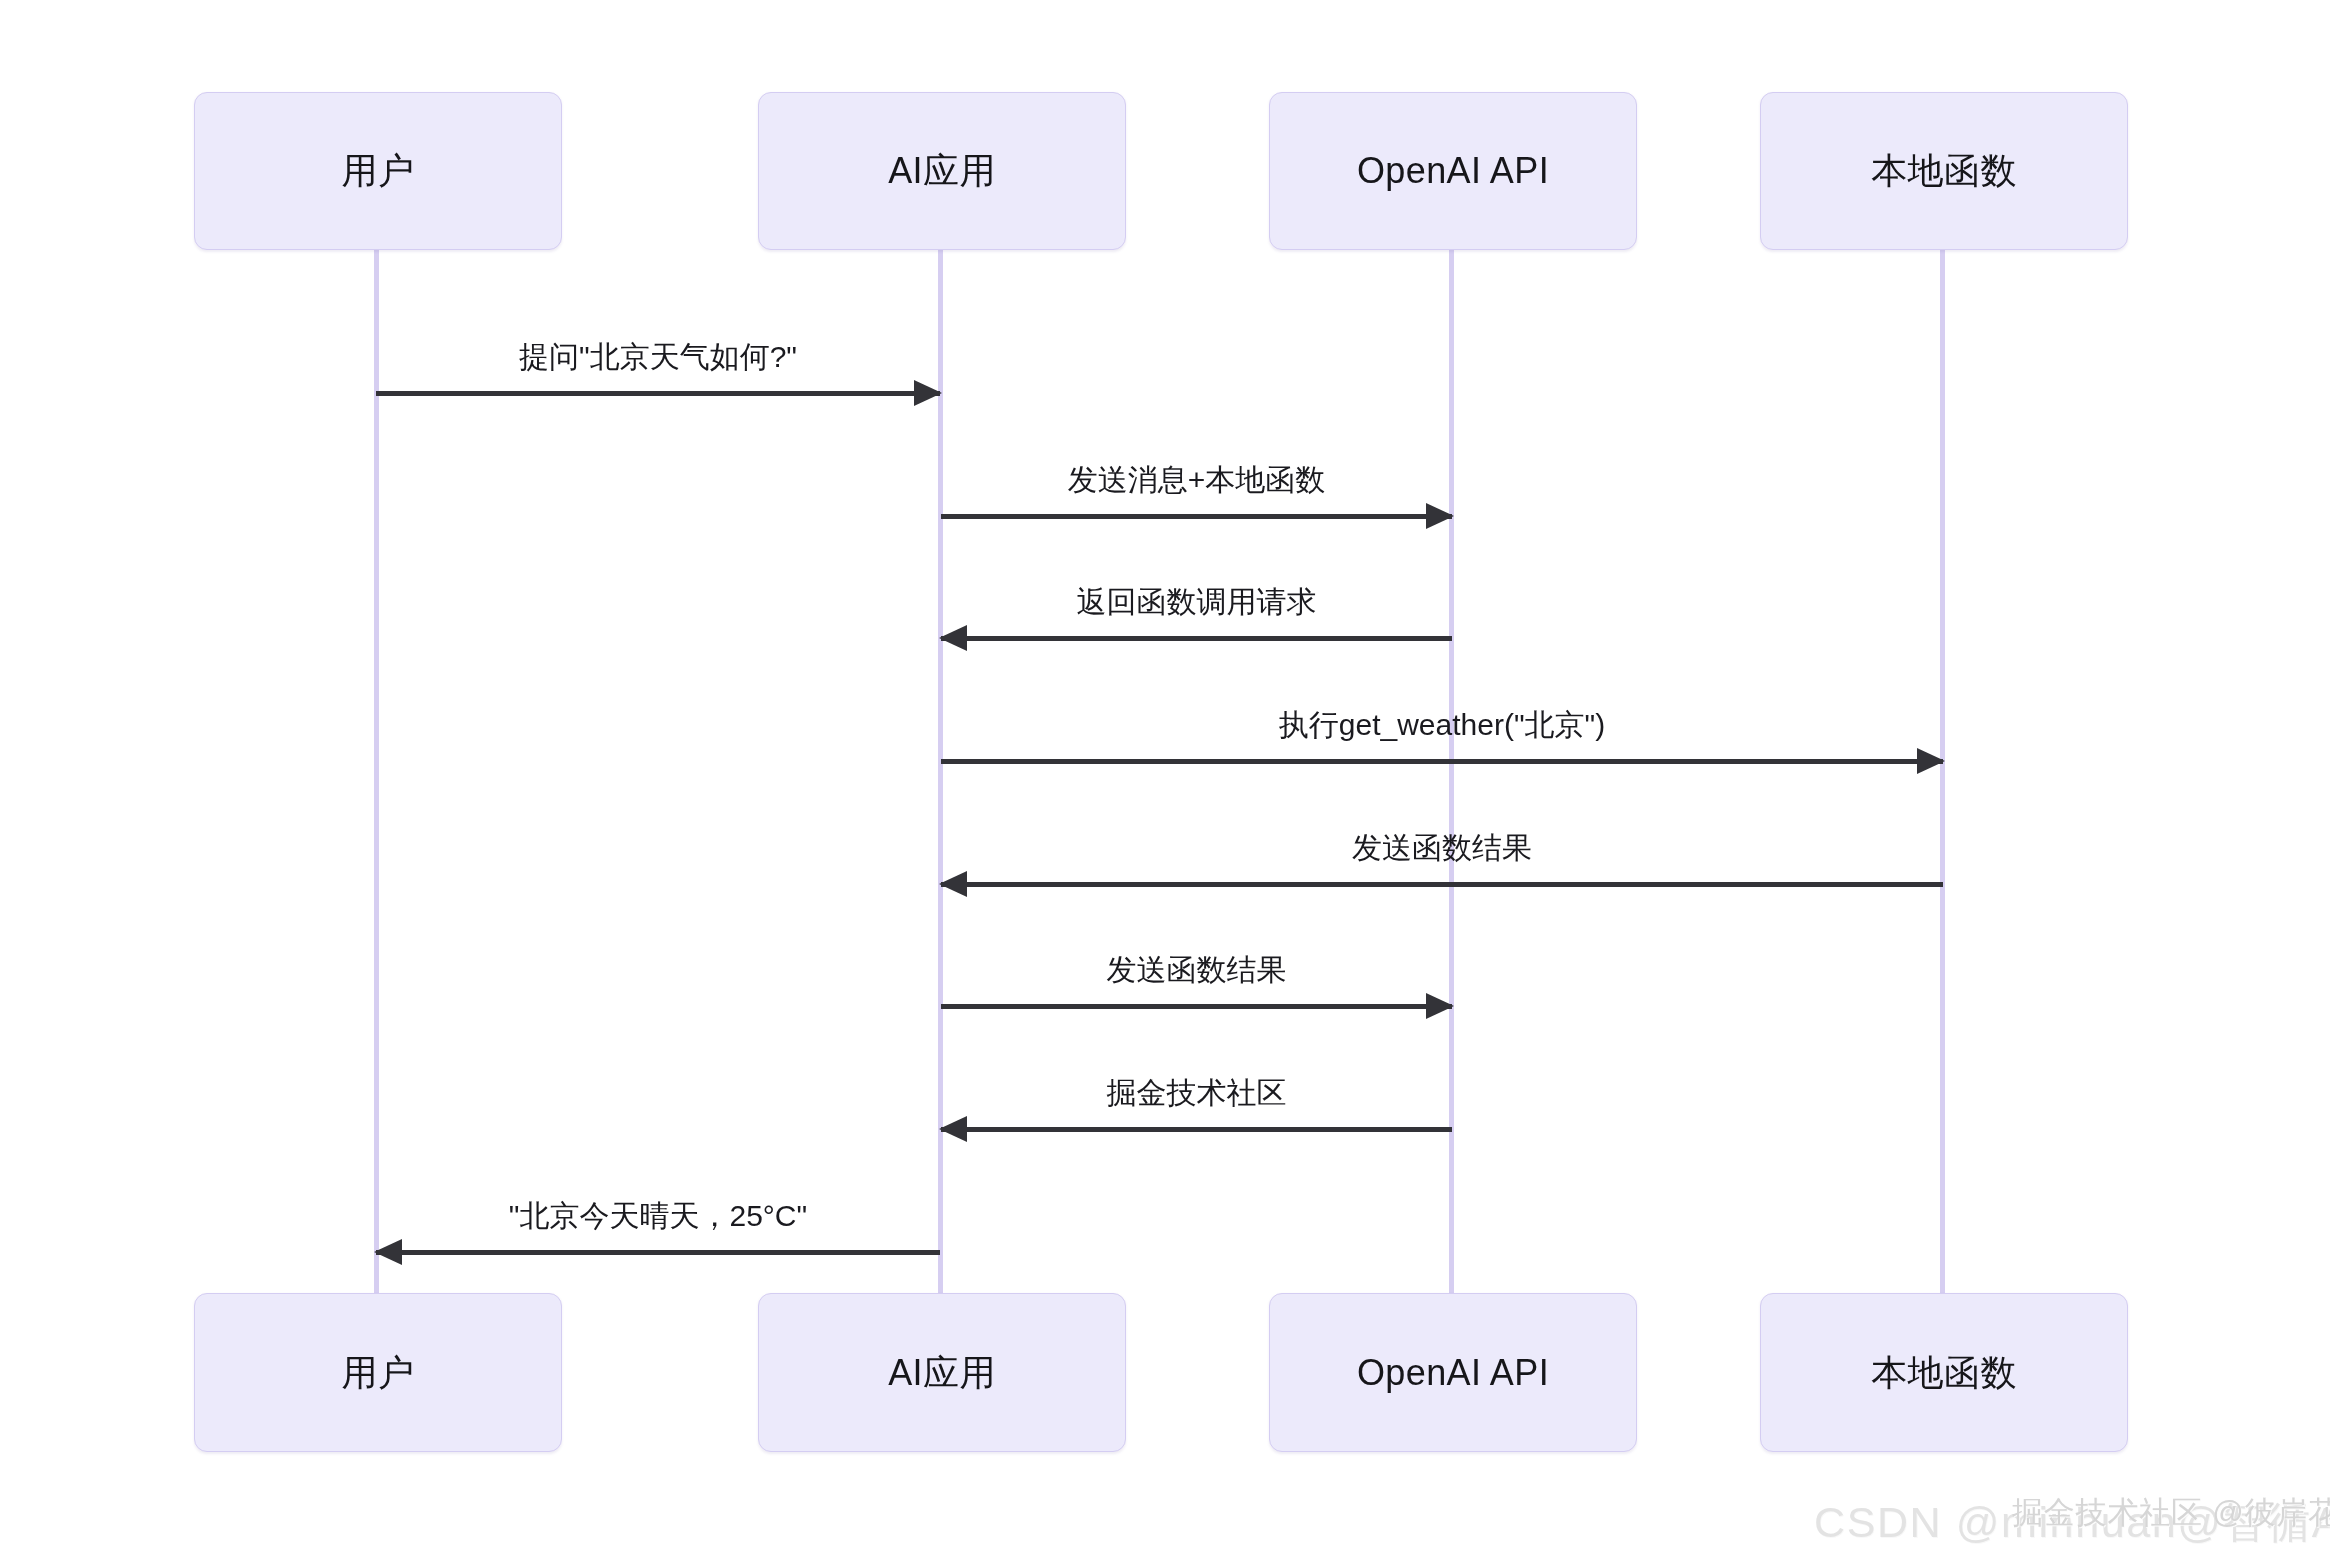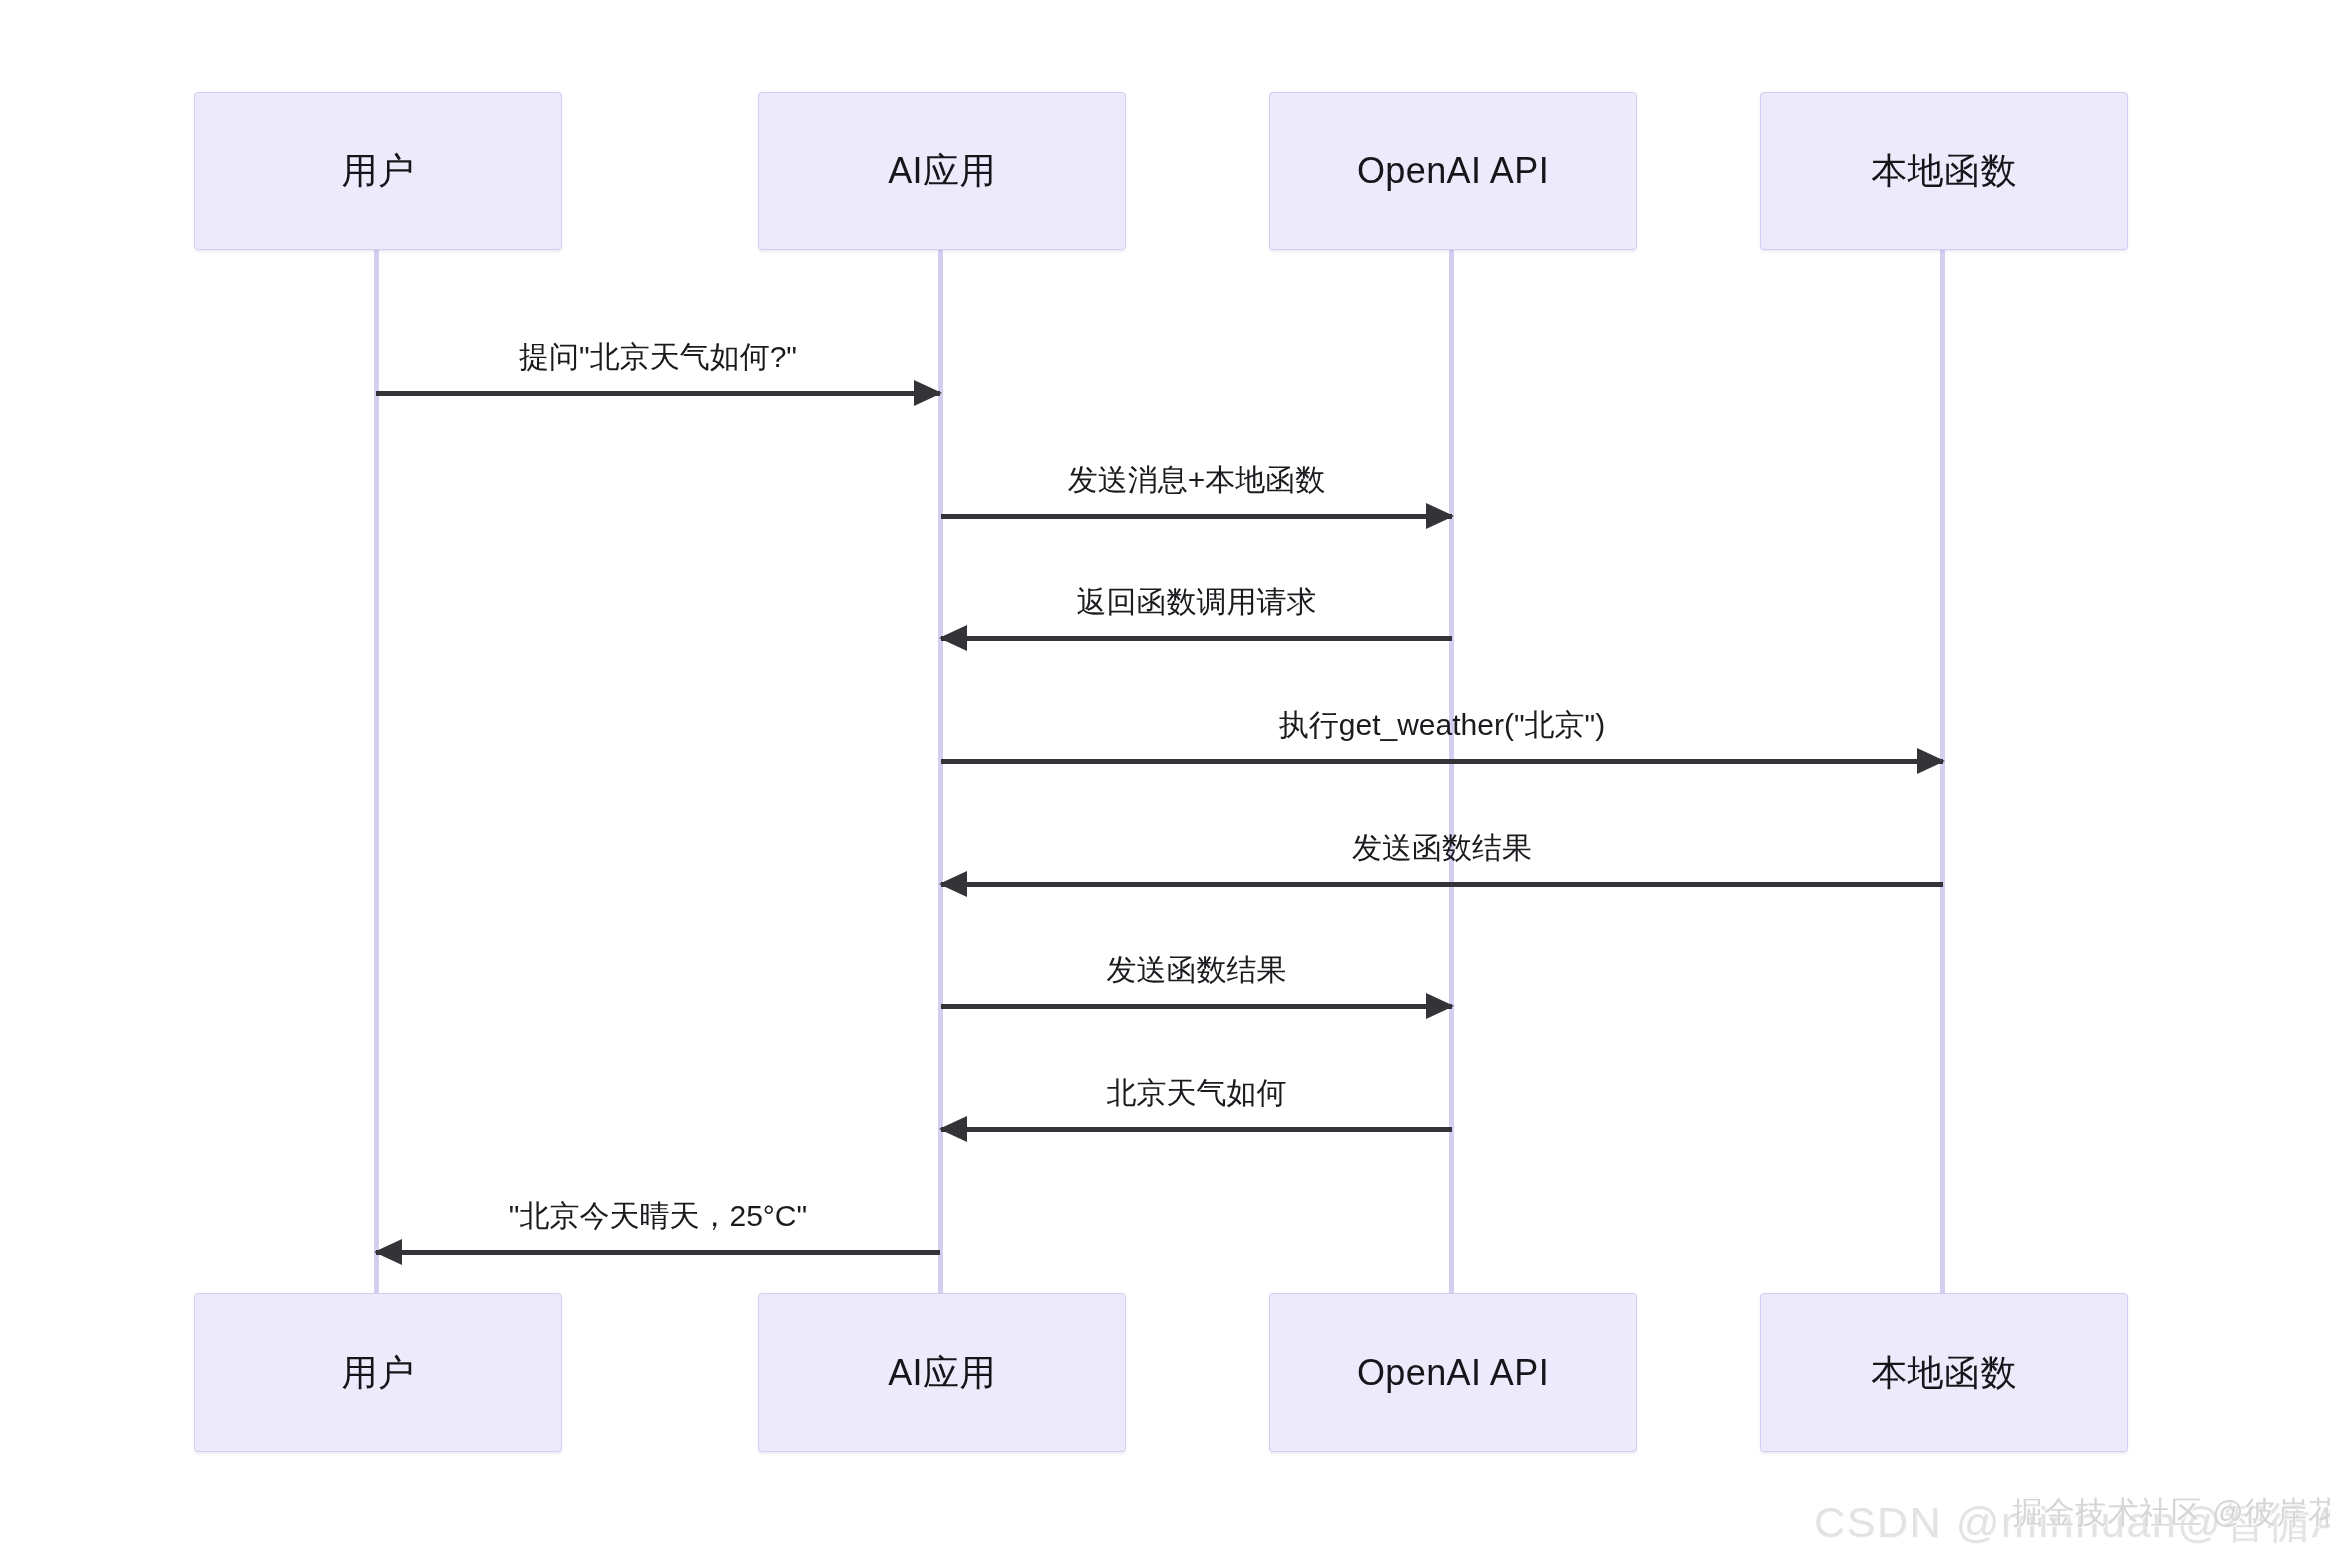--- a/index.html
+++ b/index.html
@@ -18,21 +18,21 @@
     background: #ffffff;
     overflow: hidden;
   }
 
   
   .participant-box {
     position: absolute;
     box-sizing: border-box;
     background: #ECEAFB;
     border: 1.6px solid #D4CDF2;
-    border-radius: 4px;
+    border-radius: 13px;
     display: flex;
     align-items: center;
     justify-content: center;
     box-shadow: 0 1.6px 2.5px rgba(120,110,170,0.13);
   }
   .participant-label {
     font-size: 36px;
     color: #16161a;
     font-weight: 400;
     letter-spacing: 0.4px;
@@ -160,21 +160,21 @@
 
   <div class="message" style="left:941px; top:1004px; width:511px;">
     <div class="msg-line" style="width:511px;"></div>
     <div class="arrowhead right"></div>
     <div class="msg-label center">发送函数结果</div>
   </div>
 
   <div class="message" style="left:941px; top:1127px; width:511px;">
     <div class="msg-line" style="width:511px;"></div>
     <div class="arrowhead left"></div>
-    <div class="msg-label center">北京天气如何</div>
+    <div class="msg-label center">掘金技术社区</div>
   </div>
 
   <div class="message" style="left:376px; top:1250px; width:564px;">
     <div class="msg-line" style="width:564px;"></div>
     <div class="arrowhead left"></div>
     <div class="msg-label center">"北京今天晴天，25°C"</div>
   </div>
 
   <div class="participant-box" style="left:194px; top:1293px; width:368px; height:159px;">
     <span class="participant-label">用户</span>

